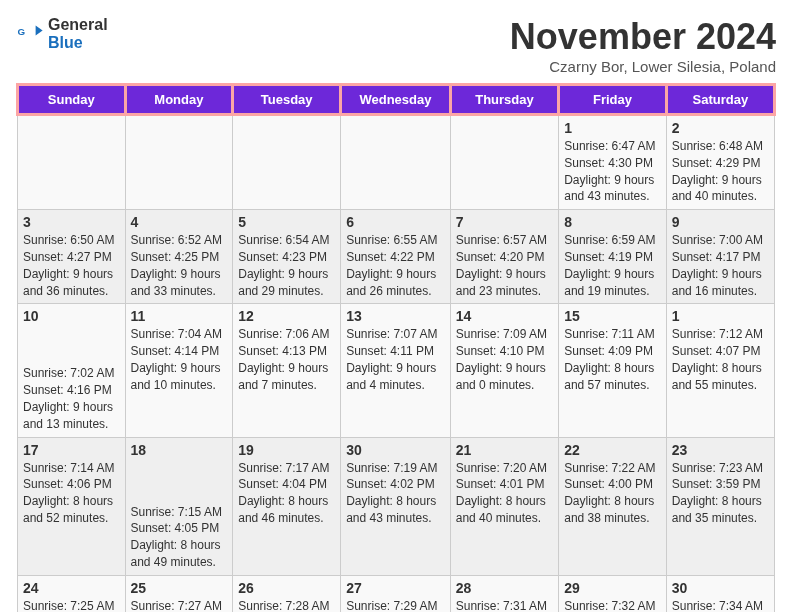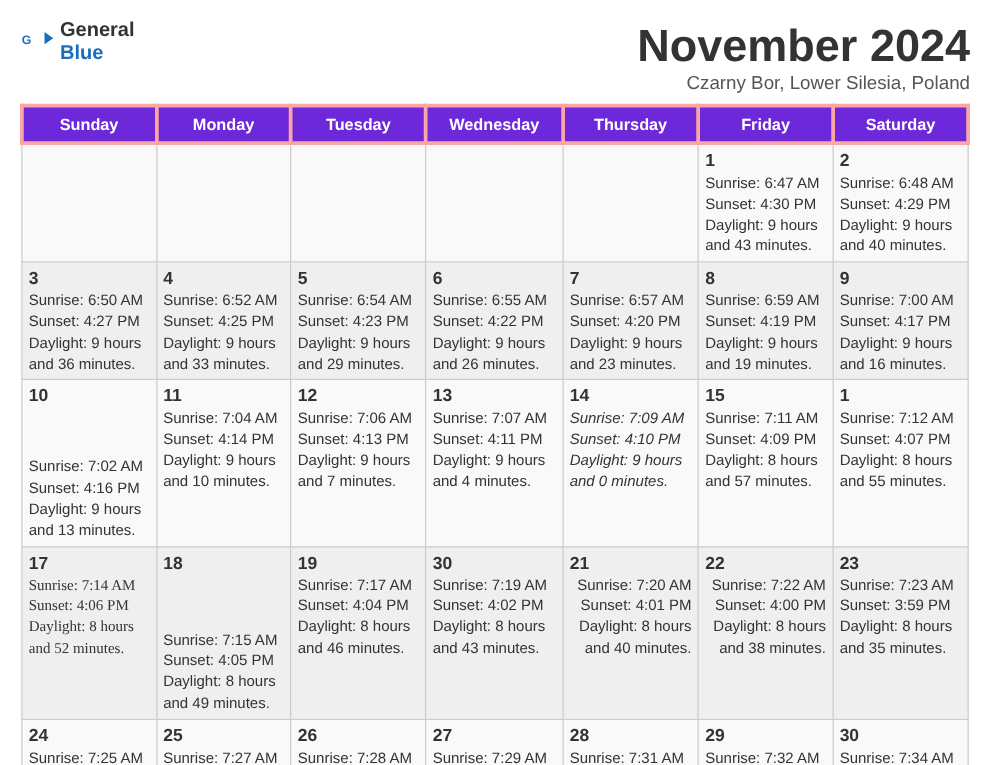--- a/index.html
+++ b/index.html
@@ -210,21 +210,21 @@
         </td>
         <td>
           <span class="day-num">13</span>
           <div class="day-info" style="white-space: pre-line;">Sunrise: 7:07 AM
 Sunset: 4:11 PM
 Daylight: 9 hours
 and 4 minutes.</div>
         </td>
         <td>
           <span class="day-num">14</span>
-          <div class="day-info" style="white-space: pre-line; font-style: italic;">Sunrise: 7:09 AM
+          <div class="day-info" style="white-space: pre-line;">Sunrise: 7:09 AM
 Sunset: 4:10 PM
 Daylight: 9 hours
 and 0 minutes.</div>
         </td>
         <td>
           <span class="day-num">15</span>
           <div class="day-info" style="white-space: pre-line;">Sunrise: 7:11 AM
 Sunset: 4:09 PM
 Daylight: 8 hours
 and 57 minutes.</div>
@@ -233,21 +233,21 @@
           <span class="day-num">1</span>
           <div class="day-info" style="white-space: pre-line;">Sunrise: 7:12 AM
 Sunset: 4:07 PM
 Daylight: 8 hours
 and 55 minutes.</div>
         </td>
       </tr>
       <tr>
         <td>
           <span class="day-num">17</span>
-          <div class="day-info" style="white-space: pre-line; font-family: Liberation Serif, serif;">Sunrise: 7:14 AM
+          <div class="day-info" style="white-space: pre-line;">Sunrise: 7:14 AM
 Sunset: 4:06 PM
 Daylight: 8 hours
 and 52 minutes.</div>
         </td>
         <td>
           <span class="day-num">18</span>
           <div class="day-info" style="white-space: pre-line; margin-top: 46px;">Sunrise: 7:15 AM
 Sunset: 4:05 PM
 Daylight: 8 hours
 and 49 minutes.</div>
@@ -261,28 +261,28 @@
         </td>
         <td>
           <span class="day-num">30</span>
           <div class="day-info" style="white-space: pre-line;">Sunrise: 7:19 AM
 Sunset: 4:02 PM
 Daylight: 8 hours
 and 43 minutes.</div>
         </td>
         <td>
           <span class="day-num">21</span>
-          <div class="day-info" style="white-space: pre-line; text-align: right;">Sunrise: 7:20 AM
+          <div class="day-info" style="white-space: pre-line;">Sunrise: 7:20 AM
 Sunset: 4:01 PM
 Daylight: 8 hours
 and 40 minutes.</div>
         </td>
         <td>
           <span class="day-num">22</span>
-          <div class="day-info" style="white-space: pre-line; text-align: right;">Sunrise: 7:22 AM
+          <div class="day-info" style="white-space: pre-line;">Sunrise: 7:22 AM
 Sunset: 4:00 PM
 Daylight: 8 hours
 and 38 minutes.</div>
         </td>
         <td>
           <span class="day-num">23</span>
           <div class="day-info" style="white-space: pre-line;">Sunrise: 7:23 AM
 Sunset: 3:59 PM
 Daylight: 8 hours
 and 35 minutes.</div>

